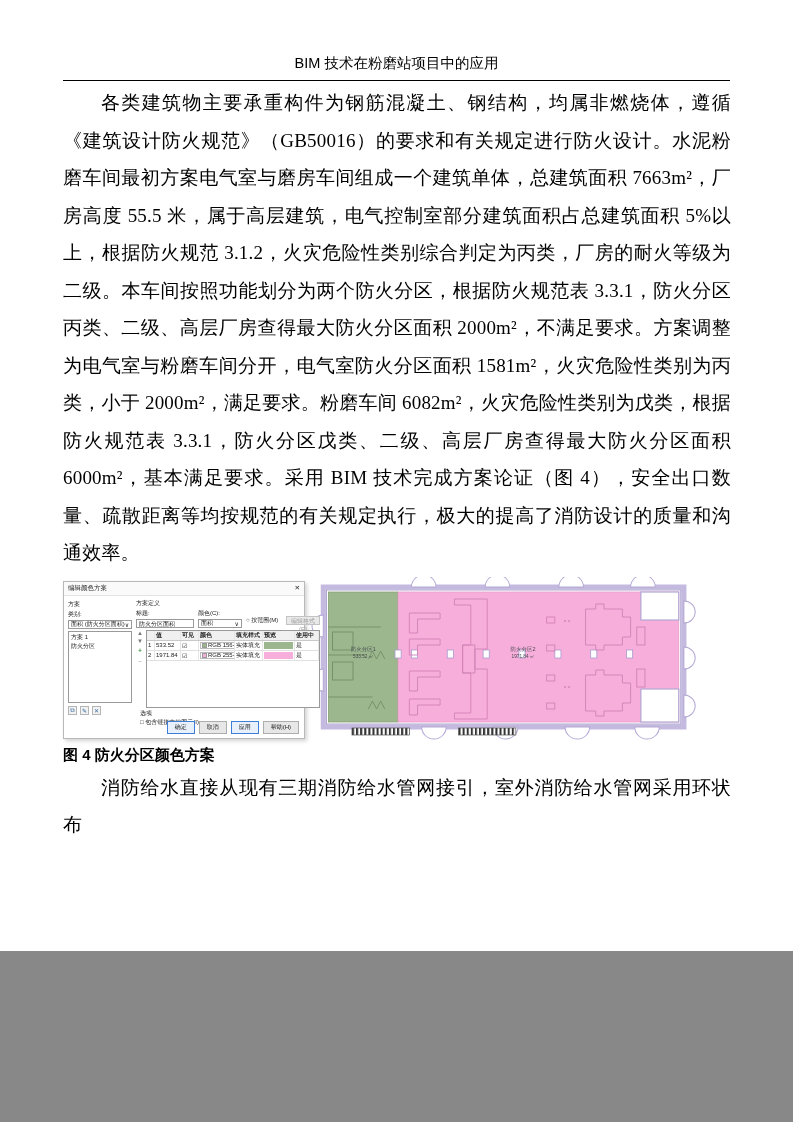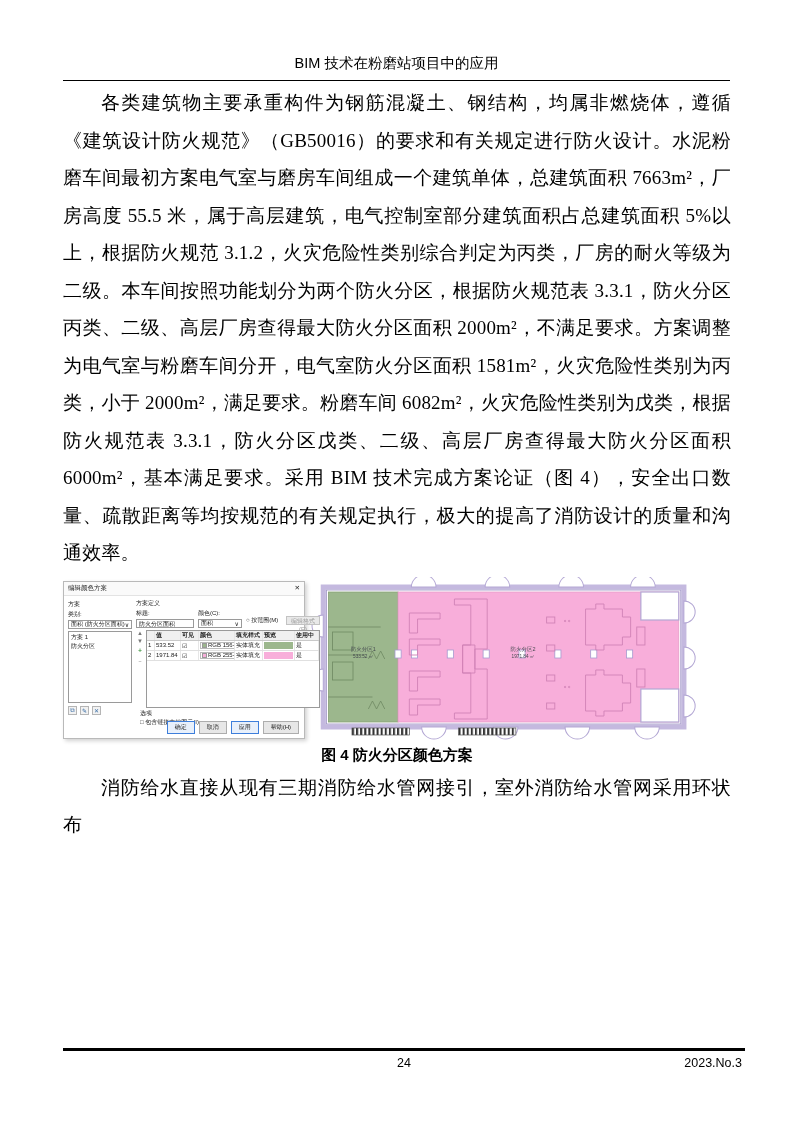--- a/index.html
+++ b/index.html
@@ -1,18 +1,18 @@
 <!DOCTYPE html>
 <html><head>
 <meta charset="utf-8">
 <style>
   * { margin:0; padding:0; box-sizing:border-box; }
   html,body { background:#888; }
   .page {
-    position:relative; width:793px; height:1122px; margin:0 auto;
+    position:relative; width:793px; height:951px; margin:0 auto;
     background:#fff; overflow:hidden;
     font-family:"Liberation Serif","DejaVu Serif",serif; color:#000;
   }
   .header {
     position:absolute; top:54px; left:63px; right:63px;
     text-align:center; font-size:14.5px; padding-bottom:7px;
     border-bottom:1.6px solid #000;
     font-family:"Liberation Sans","DejaVu Sans",sans-serif;
   }
   .content { position:absolute; top:84px; left:63px; right:62px; }
@@ -65,21 +65,21 @@
   .chip { border:1px solid #bbb; padding:0 1px; display:inline-flex; align-items:center; gap:1px; height:7px; }
   .chip .sw { width:5px; height:5px; display:inline-block; border:0.5px solid #999; }
   .preview-cell { width:100%; height:7px; }
   .dlg-options { padding:1px 4px; }
   .dlg-buttons { position:absolute; bottom:4px; right:5px; display:flex; gap:4px; }
   .dlg-btn { border:1px solid #adadad; background:#e7e7e7; padding:1px 7px; font-size:6px; }
   .dlg-btn.primary { border:1px solid #3d7edb; background:#e8f0fb; }
   .plan-wrap { flex:1; }
   .plan-wrap svg { width:100%; height:166px; display:block; }
   .figcaption {
-    text-align:center; font-weight:bold; font-size:15px; margin:3px 0 4px 0;
+    text-align:left; font-weight:bold; font-size:15px; margin:3px 0 4px 0;
     font-family:"Liberation Sans","DejaVu Sans",sans-serif;
   }
   
   .footer { position:absolute; top:1048px; left:63px; right:48px; border-top:3.5px solid #000; }
   .footer-row { position:relative; height:22px; font-size:12.5px; font-family:"Liberation Sans","DejaVu Sans",sans-serif; }
   .footer-page { position:absolute; left:0; right:0; top:5px; text-align:center; }
   .footer-issue { position:absolute; right:3px; top:5px; }
 </style>
 </head>
 <body>

